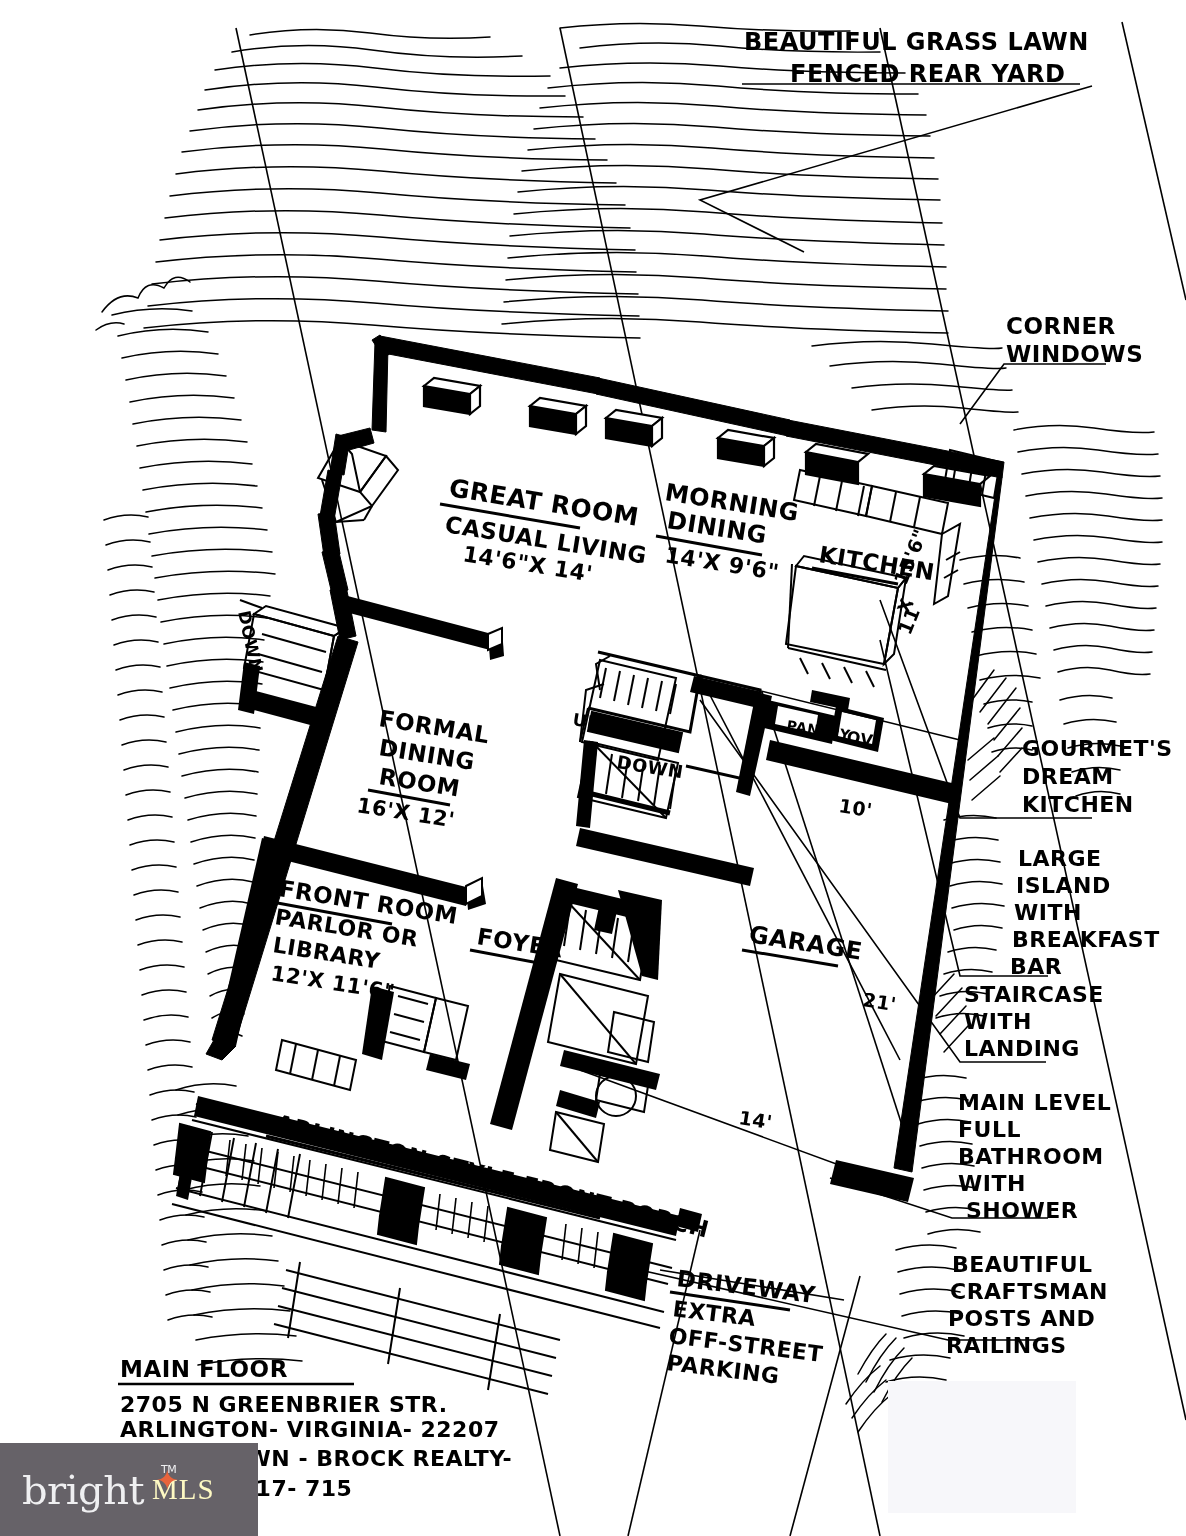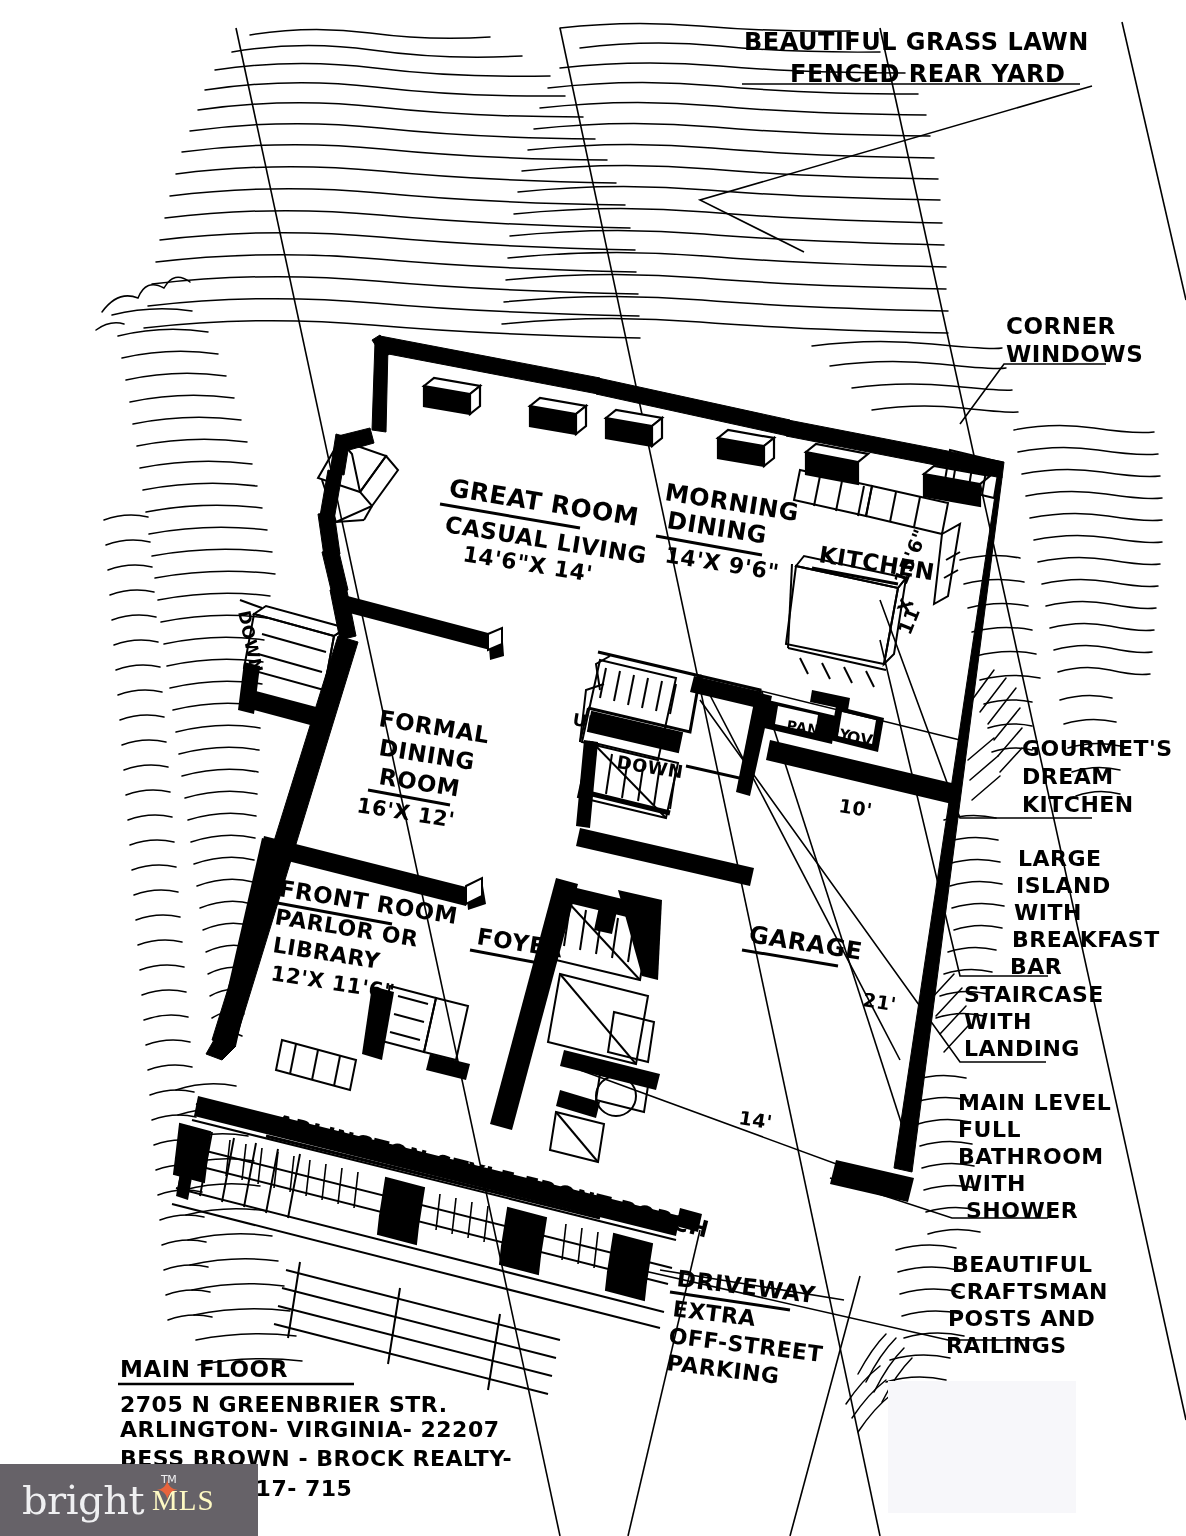--- a/index.html
+++ b/index.html
@@ -5,21 +5,21 @@
   html,body{margin:0;padding:0;background:#fff;}
   body{width:1186px;height:1536px;position:relative;overflow:hidden;
        font-family:"DejaVu Sans",sans-serif;}
   #plan{position:absolute;inset:0;}
   svg{display:block;}
 
   
   .hand{font-family:"DejaVu Sans",sans-serif;font-weight:700;
         letter-spacing:0.5px;fill:#000;text-transform:uppercase;}
 
-  .wm{position:absolute;left:0;bottom:0;width:258px;height:72px;
+  .wm{position:absolute;left:0;bottom:0;width:258px;height:93px;
       background:#666268;display:flex;align-items:center;
       padding-left:22px;box-sizing:border-box;}
   .wm-bright{font-family:"DejaVu Serif",serif;font-size:40px;color:#efeff1;
              line-height:1;position:relative;letter-spacing:-0.5px;}
   .wm-star{position:absolute;left:132px;top:-2px;width:26px;height:26px;color:#e8643c;
            font-size:28px;line-height:26px;text-align:center;}
   .wm-tm{position:absolute;left:139px;top:-6px;font-family:"DejaVu Sans",sans-serif;
          font-size:11px;color:#efeff1;}
   .wm-mls{font-family:Liberation Serif, serif;font-size:29px;color:#fef9c3;
           margin-left:8px;letter-spacing:1px;}

